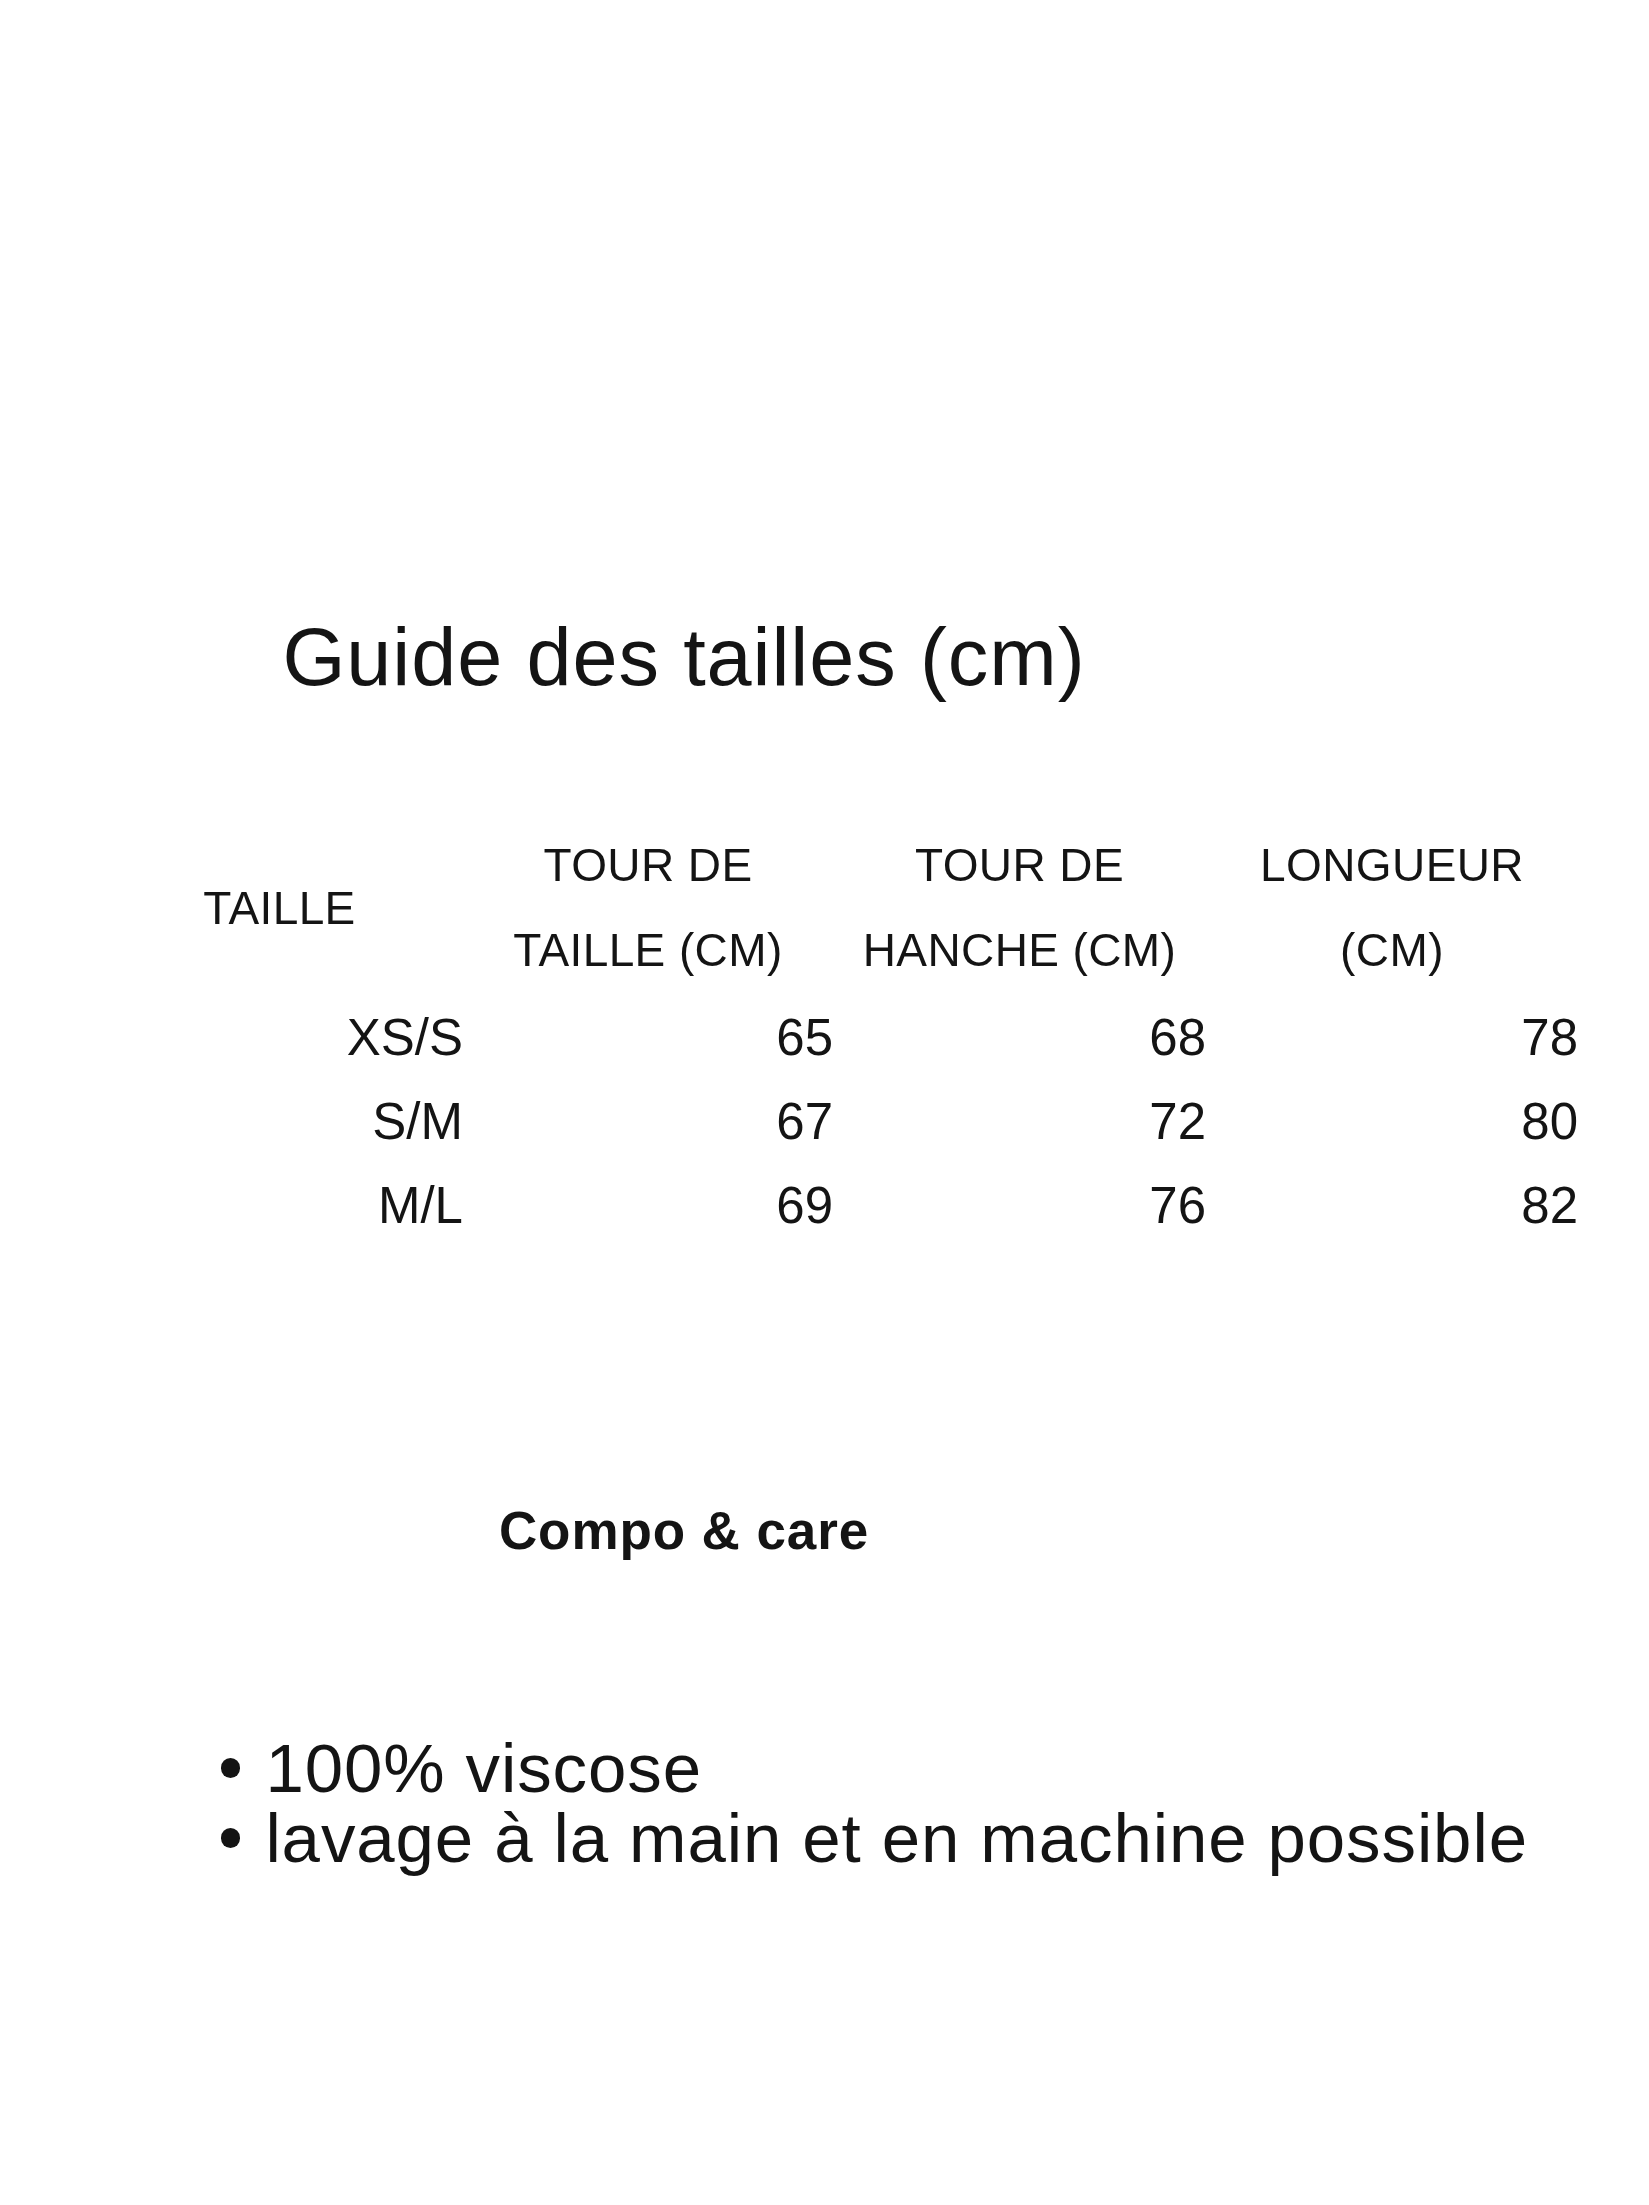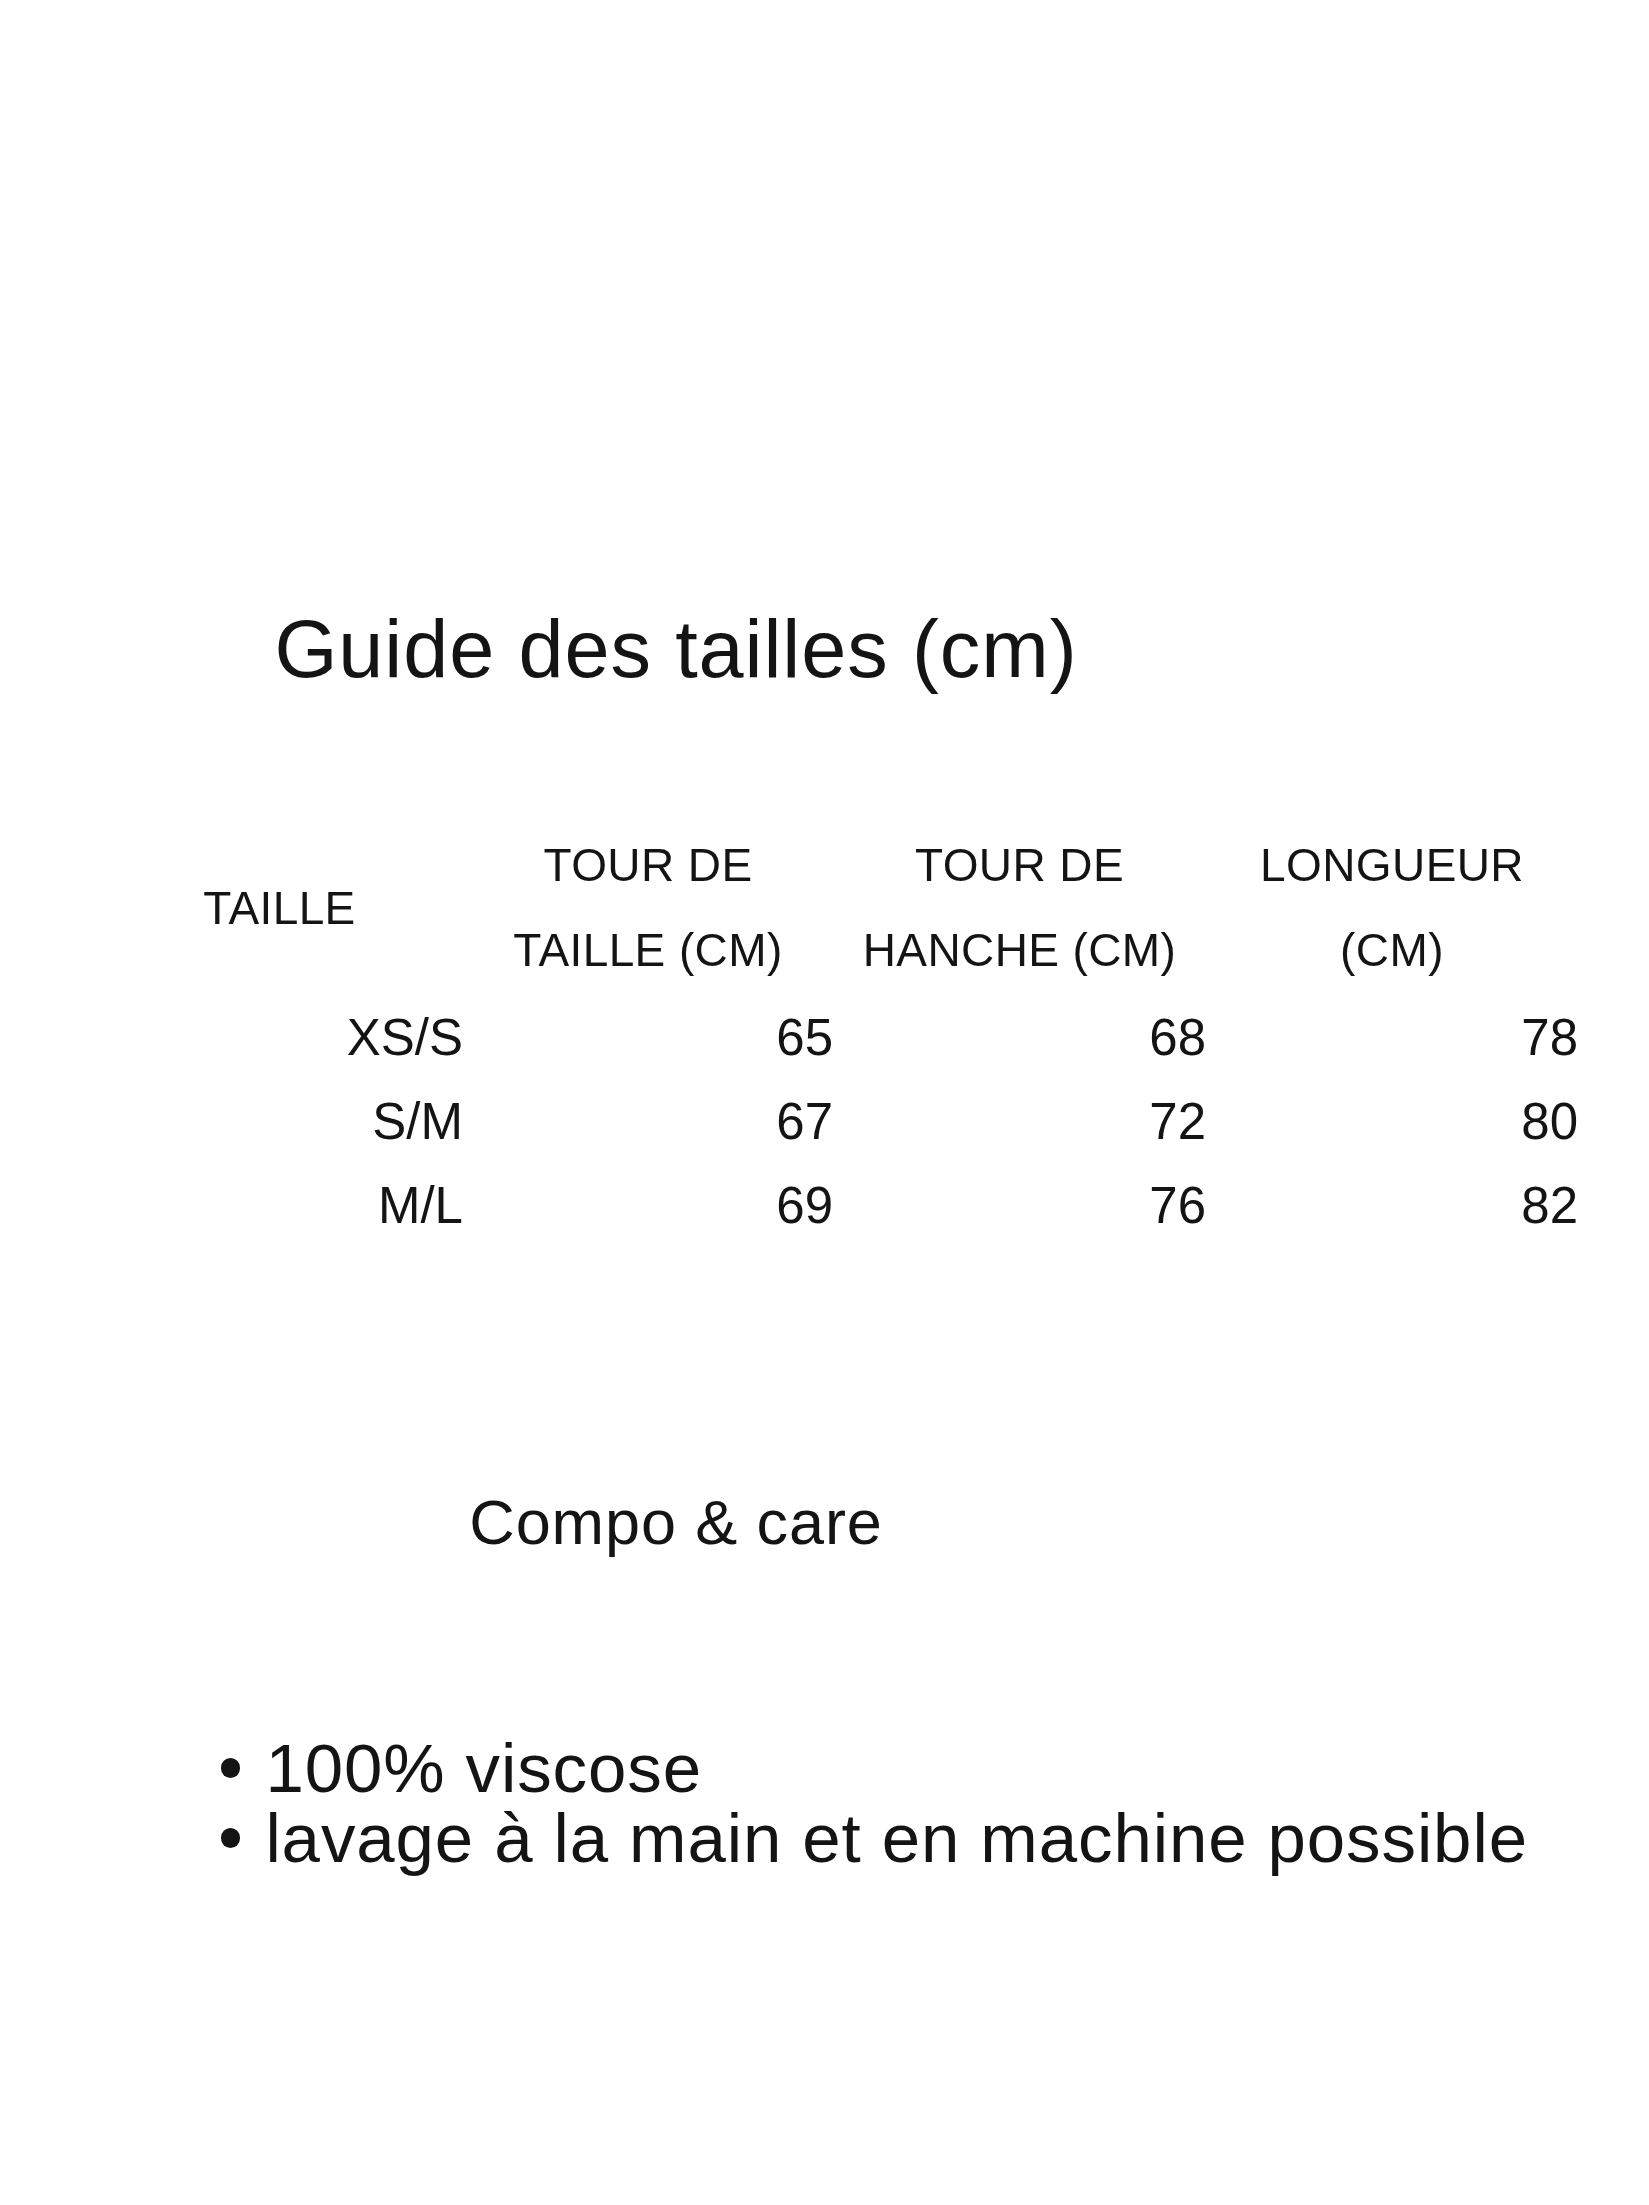--- a/index.html
+++ b/index.html
@@ -16,33 +16,34 @@
     overflow: hidden;
   }
 
   
   .h-title {
     position: absolute;
     left: 0;
     width: 1352px;
     text-align: center;
     font-weight: 400;
-    margin: 0;
+    margin: 8px;
   }
   #guide-title {
     top: 609px;
     font-size: 81px;
     line-height: 81px;
     letter-spacing: 0.9px;
   }
   #compo-title {
     top: 1484px;
-    font-size: 63px;
+    font-size: 53px;
     line-height: 77px;
     letter-spacing: 0.9px;
+    font-weight: bold;
   }
 
   
   .size-table {
     position: absolute;
     left: 96px;
     top: 820px;
     display: grid;
     grid-template-columns: 367px 370px 373px 372px;
   }

